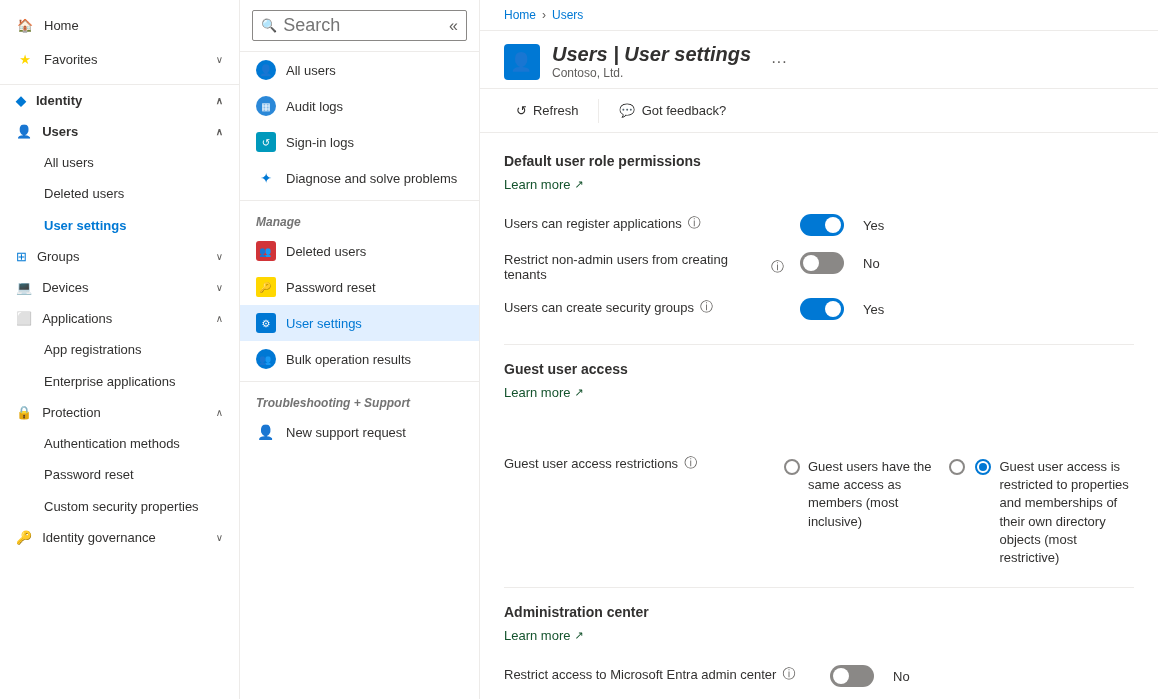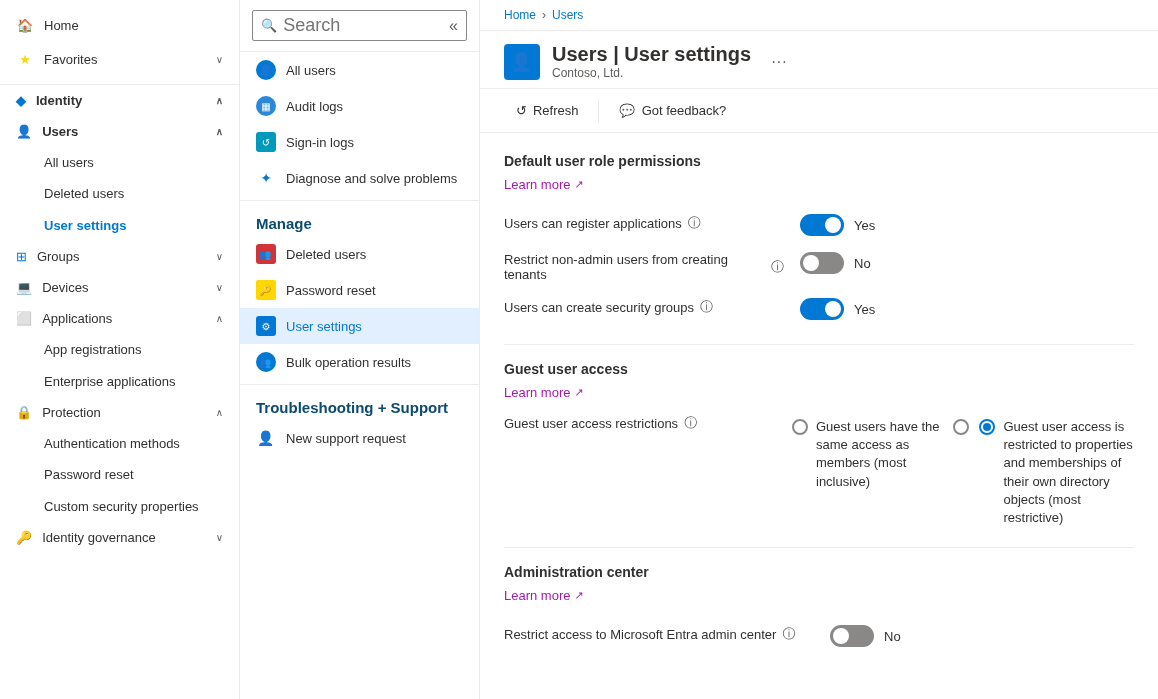--- a/index.html
+++ b/index.html
@@ -16,58 +16,58 @@
     .chevron { margin-left: auto; font-size: 10px; color: #605e5c; }
 
     
     .nav-panel { width: 240px; background: #fff; border-right: 1px solid #edebe9; display: flex; flex-direction: column; overflow-y: auto; flex-shrink: 0; }
     .nav-search { padding: 10px 12px; border-bottom: 1px solid #edebe9; }
     .nav-search-box { display: flex; align-items: center; border: 1px solid #8a8886; border-radius: 2px; padding: 4px 8px; gap: 6px; background: #fff; }
     .nav-search-box input { border: none; outline: none; font-size: 18px; width: 100%; }
     .nav-collapse { margin-left: auto; cursor: pointer; color: #605e5c; font-size: 16px; }
     .nav-item { display: flex; align-items: center; padding: 8px 16px; cursor: pointer; gap: 10px; font-size: 13px; color: #323130; }
     .nav-item.active { background: #e1efff; color: #0078d4; }
-    .nav-section-label { font-size: 15px; color: #0c4a6e; padding: 10px 16px 4px; font-weight: 600; }
+    .nav-section-label { font-size: 12px; color: #737373; padding: 10px 16px 4px; font-weight: 600; font-style: italic; }
     .nav-divider { border: none; border-top: 1px solid #edebe9; margin: 4px 0; }
 
     
     .main { flex: 1; display: flex; flex-direction: column; overflow-y: auto; background: #fff; }
     .breadcrumb { padding: 8px 24px; font-size: 12px; color: #605e5c; display: flex; align-items: center; gap: 6px; border-bottom: 1px solid #edebe9; }
     .breadcrumb a { color: #0078d4; text-decoration: none; }
     .page-header { padding: 12px 24px 8px; display: flex; align-items: center; gap: 12px; border-bottom: 1px solid #edebe9; }
     .page-header-icon { width: 36px; height: 36px; background: #0078d4; border-radius: 4px; display: flex; align-items: center; justify-content: center; color: white; font-size: 18px; flex-shrink: 0; }
-    .page-title { font-size: 20px; font-weight: 600; color: #323130; }
+    .page-title { font-size: 20px; font-weight: 600; color: #323130; font-style: italic; }
     .page-subtitle { font-size: 12px; color: #605e5c; }
     .page-more { color: #605e5c; font-size: 16px; cursor: pointer; margin-left: 8px; }
     .toolbar { display: flex; align-items: center; padding: 8px 24px; gap: 4px; border-bottom: 1px solid #edebe9; }
     .toolbar-btn { display: flex; align-items: center; gap: 6px; padding: 6px 12px; border: none; background: transparent; cursor: pointer; font-size: 13px; color: #323130; border-radius: 2px; }
     .toolbar-divider { width: 1px; height: 24px; background: #edebe9; margin: 0 4px; }
 
     .content { padding: 20px 24px; overflow-y: auto; }
     .section-title { font-size: 14px; font-weight: 600; color: #323130; margin-bottom: 8px; }
-    .learn-more { color: #a21caf; text-decoration: none; font-size: 13px; display: inline-flex; align-items: center; gap: 4px; margin-bottom: 14px; }
+    .learn-more { color: #14532d; text-decoration: none; font-size: 13px; display: inline-flex; align-items: center; gap: 4px; margin-bottom: 14px; }
     .setting-row { display: flex; align-items: flex-start; padding: 8px 0; gap: 16px; }
     .setting-label { flex: 0 0 280px; font-size: 13px; color: #323130; display: flex; align-items: center; gap: 6px; }
-    .setting-control { display: flex; align-items: center; gap: 10px; }
+    .setting-control { display: flex; align-items: center; gap: 19px; }
     .toggle { width: 44px; height: 22px; border-radius: 11px; position: relative; cursor: pointer; flex-shrink: 0; }
     .toggle.on { background: #0078d4; }
     .toggle.off { background: #8a8886; }
     .toggle-thumb { width: 16px; height: 16px; background: white; border-radius: 50%; position: absolute; top: 3px; transition: left 0.2s; }
     .toggle.on .toggle-thumb { left: 25px; }
     .toggle.off .toggle-thumb { left: 3px; }
     .toggle-label { font-size: 13px; color: #323130; }
     .radio-option { display: flex; align-items: flex-start; gap: 8px; padding: 4px 0; }
     .radio-circle { width: 16px; height: 16px; border-radius: 50%; border: 2px solid #8a8886; background: white; flex-shrink: 0; margin-top: 1px; display: flex; align-items: center; justify-content: center; cursor: pointer; }
     .radio-circle.selected { border-color: #0078d4; }
     .radio-circle.selected::after { content: ''; width: 8px; height: 8px; border-radius: 50%; background: #0078d4; }
     .radio-text { font-size: 13px; color: #323130; max-width: 380px; line-height: 1.4; }
     .info-icon { color: #605e5c; font-size: 13px; cursor: pointer; }
     .section-divider { border: none; border-top: 1px solid #edebe9; margin: 16px 0; }
     .setting-block { margin-bottom: 6px; }
-    .guest-access-grid { display: grid; grid-template-columns: 280px 1fr; gap: 8px; align-items: start; }
+    .guest-access-grid { display: grid; grid-template-columns: 280px 1fr; align-items: start; margin-top: 40px; }
     .radio-list { display: flex; flex-direction: row; gap: 10px; }
 
     
     .icon-home { color: #0078d4; }
     .icon-star { color: #ffd700; }
     .icon-identity { color: #0078d4; }
     .icon-users { color: #0078d4; }
     .icon-groups { color: #0078d4; }
     .icon-devices { color: #0078d4; }
     .icon-apps { color: #0078d4; }

